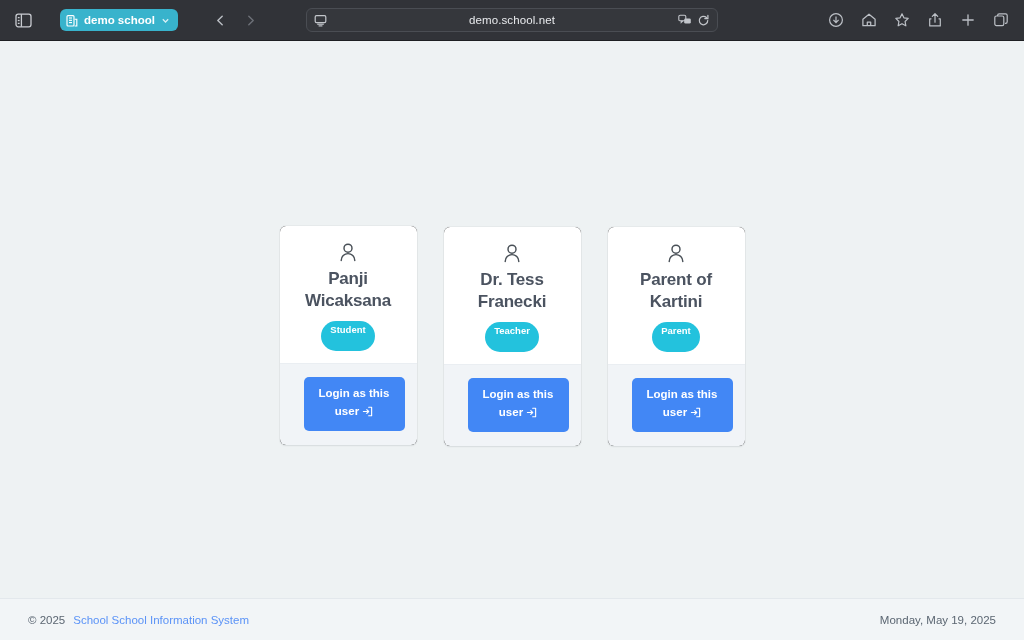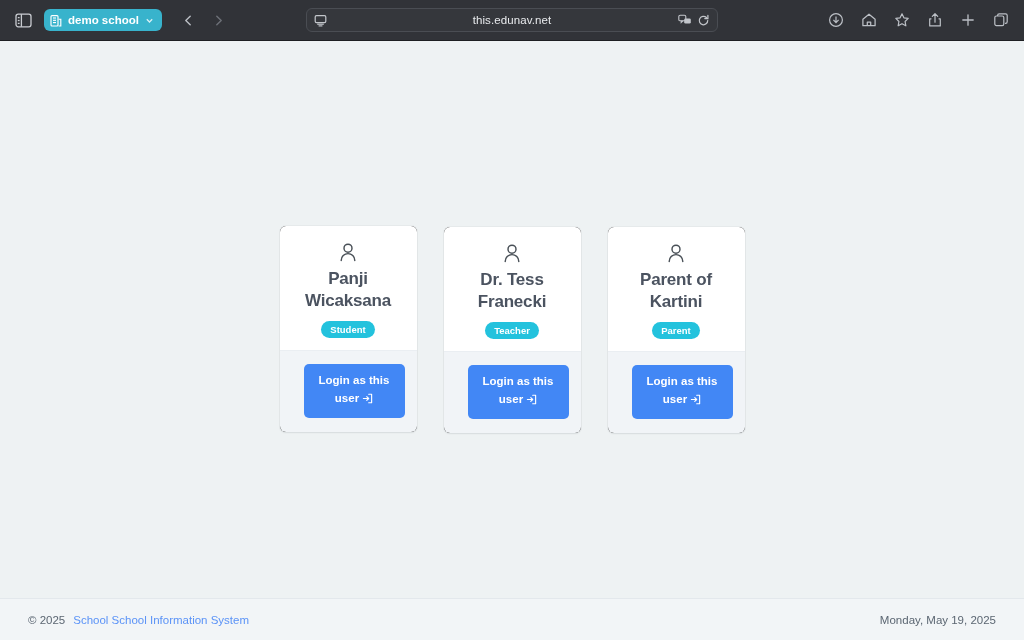--- a/index.html
+++ b/index.html
@@ -13,21 +13,21 @@
   
   .browser-chrome {
     position: relative;
     height: 41px;
     background: #313338;
     border-bottom: 1px solid #1e1f22;
     display: flex;
     align-items: center;
     padding: 0 12px;
   }
-  .chrome-left { display: flex; align-items: center; gap: 10px; }
+  .chrome-left { display: flex; align-items: center; gap: 26px; }
   .icon-btn {
     display: flex; align-items: center; justify-content: center;
     width: 22px; height: 22px;
     color: #c9ccd1;
   }
   .icon-btn svg { display: block; }
 
   .tab-pill {
     display: flex; align-items: center; gap: 6px;
     height: 22px;
@@ -122,21 +122,21 @@
     letter-spacing: -.2px;
     margin-bottom: 7px;
   }
   .role-badge {
     display: inline-block;
     background: #23c2dd;
     color: #ffffff;
     font-size: 9.5px;
     font-weight: 700;
     line-height: 1;
-    padding: 4px 9px 4px;
+    padding: 4px 9px 17px;
     border-radius: 999px;
   }
   .card-footer {
     background: #f1f4f7;
     border-top: 1px solid #eaeef2;
     padding: 13px 12px 14px;
     display: flex;
     justify-content: center;
   }
   .login-btn {
@@ -224,21 +224,21 @@
 
   <div class="url-wrap">
     <div class="url-bar">
       <span class="url-left-icon">
         <svg width="13" height="13" viewBox="0 0 13 13" fill="none" stroke="currentColor" stroke-width="1.2">
           <rect x="1.2" y="1.6" width="10.6" height="7" rx="1.3"></rect>
           <line x1="3.2" y1="10.2" x2="9.8" y2="10.2"></line>
           <line x1="4.6" y1="11.9" x2="8.4" y2="11.9"></line>
         </svg>
       </span>
-      <span class="url-text">this.edunav.net</span>
+      <span class="url-text">demo.school.net</span>
       <span class="url-right-icons">
         <span style="display:flex">
           <svg width="14" height="12" viewBox="0 0 14 12" fill="none" stroke="currentColor" stroke-width="1.1">
             <rect x="0.8" y="1.2" width="7" height="5.6" rx="1.4"></rect>
             <path d="M3.2 6.8L3.2 8.4 4.9 6.8"></path>
             <rect x="6.2" y="4.4" width="6.6" height="5.2" rx="1.4" fill="currentColor" stroke="none"></rect>
           </svg>
         </span>
         <span style="display:flex">
           <svg width="13" height="13" viewBox="0 0 13 13" fill="none" stroke="currentColor" stroke-width="1.25" stroke-linecap="round">

